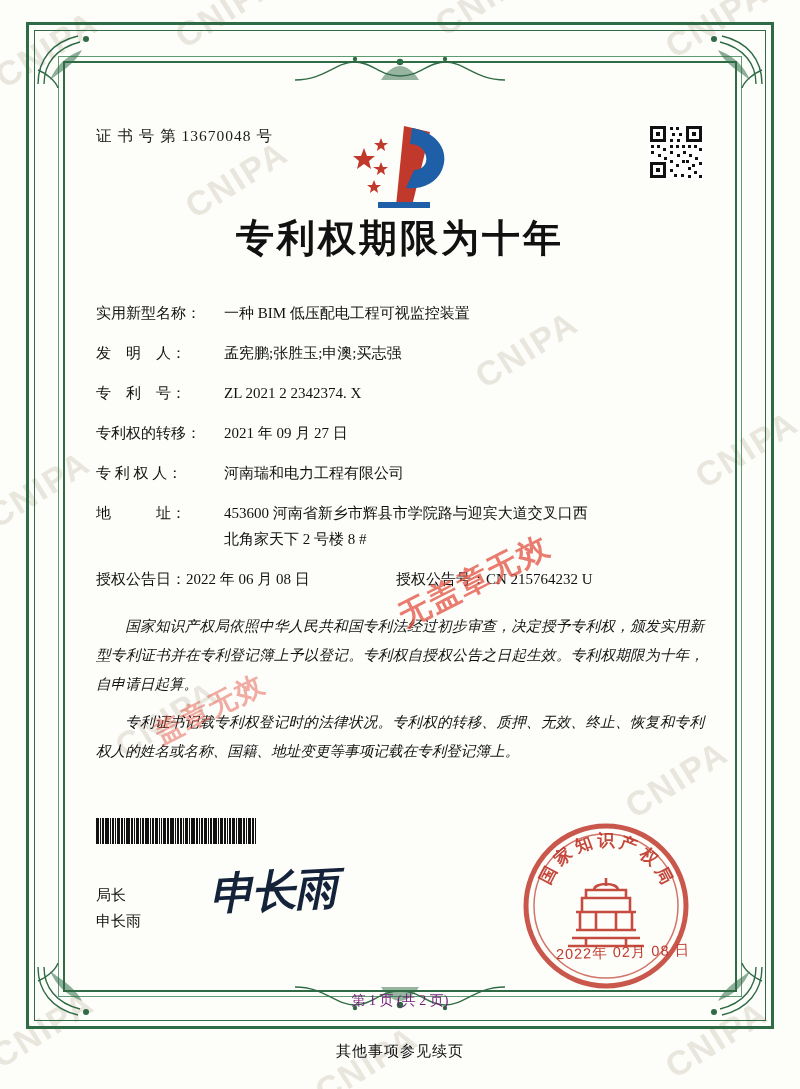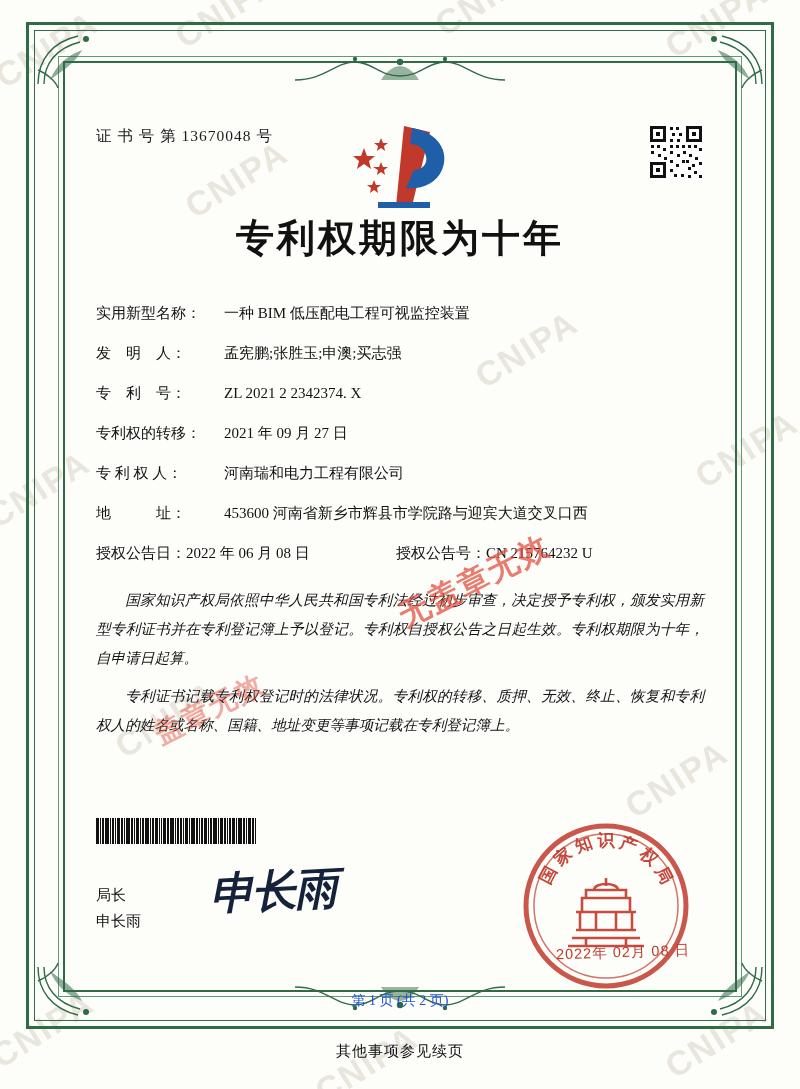--- a/index.html
+++ b/index.html
@@ -239,21 +239,21 @@
     font-family: "Liberation Sans", sans-serif;
   }
 
   .page-no {
     position: absolute;
     left: 0;
     right: 0;
     top: 992px;
     text-align: center;
     font-size: 14px;
-    color: #1d4ed8;
+    color: #701a75;
   }
   .footnote {
     position: absolute;
     left: 0;
     right: 0;
     top: 1042px;
     text-align: center;
     font-size: 15px;
     color: #111;
     letter-spacing: 1px;
@@ -461,20 +461,21 @@
       <div class="frow">
         <div class="flabel nospread">专 利 权 人：</div>
         <div class="fvalue">河南瑞和电力工程有限公司</div>
       </div>
 
       <div>
         <div class="frow" style="margin-bottom:0;">
           <div class="flabel nospread">地　　　址：</div>
           <div class="fvalue">453600 河南省新乡市辉县市学院路与迎宾大道交叉口西</div>
         </div>
+        <div class="addr-second">北角家天下 2 号楼 8 #</div>
       </div>
 
       <div class="frow two-col" style="margin-top:25px;">
         <div class="left">
           <div class="lbl">授权公告日：</div>
           <div>2022 年 06 月 08 日</div>
         </div>
         <div class="right">
           <div class="lbl">授权公告号：</div>
           <div>CN 215764232 U</div>

